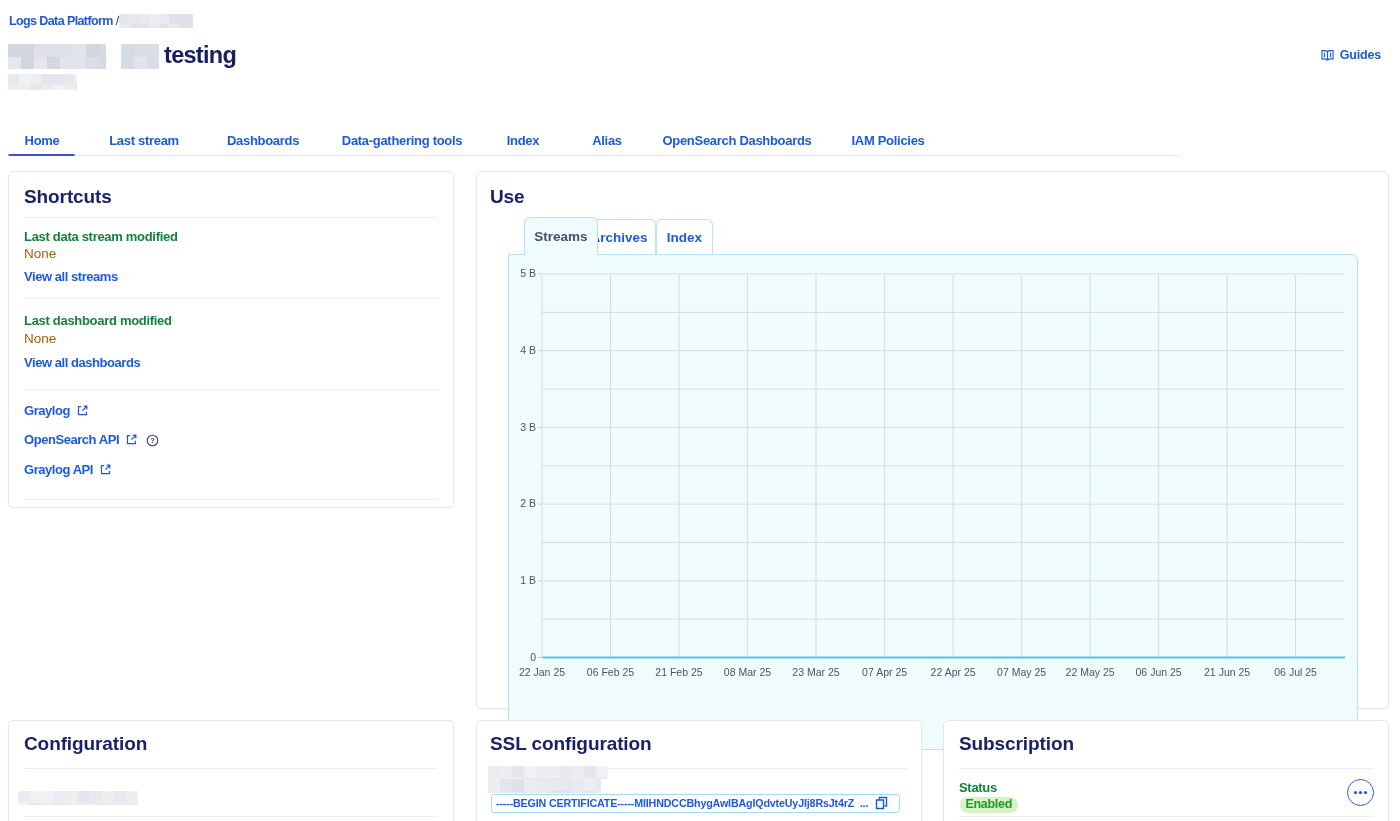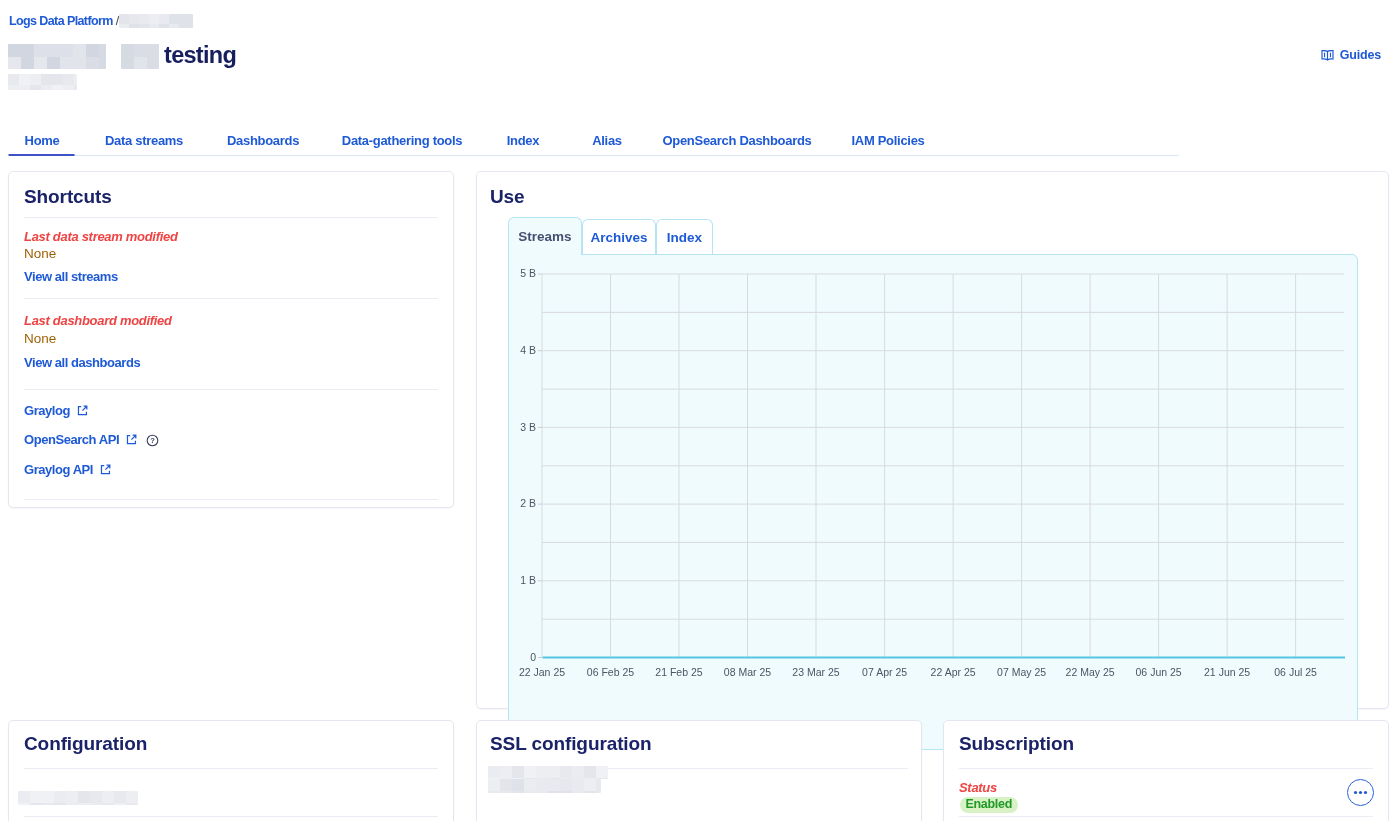--- a/index.html
+++ b/index.html
@@ -25,21 +25,21 @@
 .tab.active:after { content:""; position:absolute; left:50%; transform:translateX(-50%); top:21px; width:66px; height:2px; background:#3f51c8; }
 
 
 .card { position:absolute; background:#fff; border:1px solid #e4e7f1; border-radius:5px;
   box-shadow:0 1px 2px rgba(20,30,80,0.04); }
 .card h2 { font-size:19px; font-weight:bold; color:#1b2368; letter-spacing:-0.1px; }
 .hr { height:1px; background:#ebedf4; border:0; }
 
 
 #shortcuts { left:8px; top:171px; width:446px; height:337px; padding:14px 15px; }
-.slabel { font-size:13px; font-weight:bold; color:#ef4444; line-height:18px; letter-spacing:-0.3px;font-style:italic; }
+.slabel { font-size:13px; font-weight:bold; color:#15803d; line-height:18px; letter-spacing:-0.3px; }
 .snone  { font-size:13.5px; color:#a16207; line-height:18px; margin-top:-1px; }
 .slink  { font-size:13px; font-weight:bold; color:#1e5ad6; display:inline-block; letter-spacing:-0.45px; }
 .extlink svg { margin-left:7px; vertical-align:-1px; }
 
 
 #use { left:476px; top:171px; width:913px; height:538px; padding:14px 13px; }
 .usetabs { position:absolute; left:31px; top:45px; height:38px; }
 .usetab { position:absolute; top:2px; bottom:0; border:1px solid #b5e4f4; border-bottom:none;
   border-radius:6px 6px 0 0; background:#fff; color:#1e5ad6; font-size:13.5px; font-weight:bold;
   display:flex; align-items:center; justify-content:center; }
@@ -133,21 +133,21 @@
       <rect x="66" y="11" width="11" height="11" fill="#e7e9ee"></rect>
     </svg>
   </div>
 <div class="guides"><svg width="13" height="11" viewBox="0 0 16 14" style="vertical-align:-1.5px; margin-right:6px;">
       <path d="M8 2 C6.5 0.8 4 0.5 1 0.8 L1 11.5 C4 11.2 6.5 11.5 8 12.7 C9.5 11.5 12 11.2 15 11.5 L15 0.8 C12 0.5 9.5 0.8 8 2 Z M8 2 L8 12.7 M4.2 3.4 L4.2 9.2 M11.8 3.4 L11.8 9.2" fill="none" stroke="#1e5ad6" stroke-width="1.5"></path>
     </svg>Guides</div>
 
 <div class="tabbar">
   <div class="rule"></div>
   <span class="tab active" style="left:42px;">Home</span>
-  <span class="tab" style="left:144px;">Data streams</span>
+  <span class="tab" style="left:144px;">Last stream</span>
   <span class="tab" style="left:263px;">Dashboards</span>
   <span class="tab" style="left:402px;">Data-gathering tools</span>
   <span class="tab" style="left:523px;">Index</span>
   <span class="tab" style="left:607px;">Alias</span>
   <span class="tab" style="left:737px;">OpenSearch Dashboards</span>
   <span class="tab" style="left:888px;">IAM Policies</span>
 </div>
 
 <div class="card" id="shortcuts">
   <h2>Shortcuts</h2>
@@ -171,21 +171,21 @@
       </svg></div>
   <div style="margin-top:12px;" class="extlink"><a class="slink" href="#">Graylog API</a><svg width="11" height="11" viewBox="0 0 12 12">
         <path d="M4.6 1.7 H1.6 V10.4 H10.3 V7.4 M7.2 1.3 H10.7 V4.8 M10.4 1.6 L5.9 6.1" fill="none" stroke="#1e5ad6" stroke-width="1.35"></path>
       </svg></div>
   <div class="hr" style="margin-top:21px;"></div>
 </div>
 
 <div class="card" id="use">
   <h2>Use</h2>
   <div class="usetabs">
-    <div class="usetab active" style="left:0; width:74px;">Streams</div>
+    <div class="usetab active" style="left:16px; width:74px;">Streams</div>
     <div class="usetab" style="left:74px; width:74px;text-align:right;">Archives</div>
     <div class="usetab" style="left:148px; width:57px;">Index</div>
   </div>
   <div class="chartpanel">
     <svg width="848" height="436" viewBox="0 0 848 436">
       <line x1="33" y1="19.0" x2="835.0" y2="19.0" stroke="#d7dbde" stroke-width="1"></line>
       <line x1="33" y1="57.4" x2="835.0" y2="57.4" stroke="#d7dbde" stroke-width="1"></line>
       <line x1="33" y1="95.7" x2="835.0" y2="95.7" stroke="#d7dbde" stroke-width="1"></line>
       <line x1="33" y1="134.1" x2="835.0" y2="134.1" stroke="#d7dbde" stroke-width="1"></line>
       <line x1="33" y1="172.4" x2="835.0" y2="172.4" stroke="#d7dbde" stroke-width="1"></line>
@@ -309,20 +309,25 @@
         <rect x="24" y="12" width="12" height="12" fill="#e3e5eb"></rect>
         <rect x="36" y="12" width="12" height="12" fill="#e8eaef"></rect>
         <rect x="48" y="12" width="12" height="12" fill="#e8eaef"></rect>
         <rect x="60" y="12" width="12" height="12" fill="#dfe2e9"></rect>
         <rect x="72" y="12" width="12" height="12" fill="#dfe2e9"></rect>
         <rect x="84" y="12" width="12" height="12" fill="#e8eaef"></rect>
         <rect x="96" y="12" width="12" height="12" fill="#e3e5eb"></rect>
         <rect x="108" y="12" width="12" height="12" fill="#e8eaef"></rect>
       </svg>
     </div>
+  <div class="certbox">-----BEGIN CERTIFICATE-----MIIHNDCCBhygAwIBAgIQdvteUyJIj8RsJt4rZ&nbsp;&nbsp;...&nbsp;
+    <svg width="13" height="14" viewBox="0 0 13 14" style="margin-left:4px; flex:none;">
+        <path d="M4.5 3.5 V1.5 H11.5 V10 H9.5 M1.5 4 H8.5 V12.5 H1.5 Z" fill="none" stroke="#1e5ad6" stroke-width="1.4"></path>
+      </svg>
+  </div>
 </div>
 
 <div class="card" id="subs">
   <h2>Subscription</h2>
   <div class="hr" style="margin-top:13px;"></div>
   <div class="slabel" style="margin-top:10px; font-size:13px;">Status</div>
   <div style="margin-top:0; margin-left:1px;">
       <span class="badge">Enabled</span>
     </div>
   <div class="kebab"><svg width="25" height="25" viewBox="0 0 25 25">

